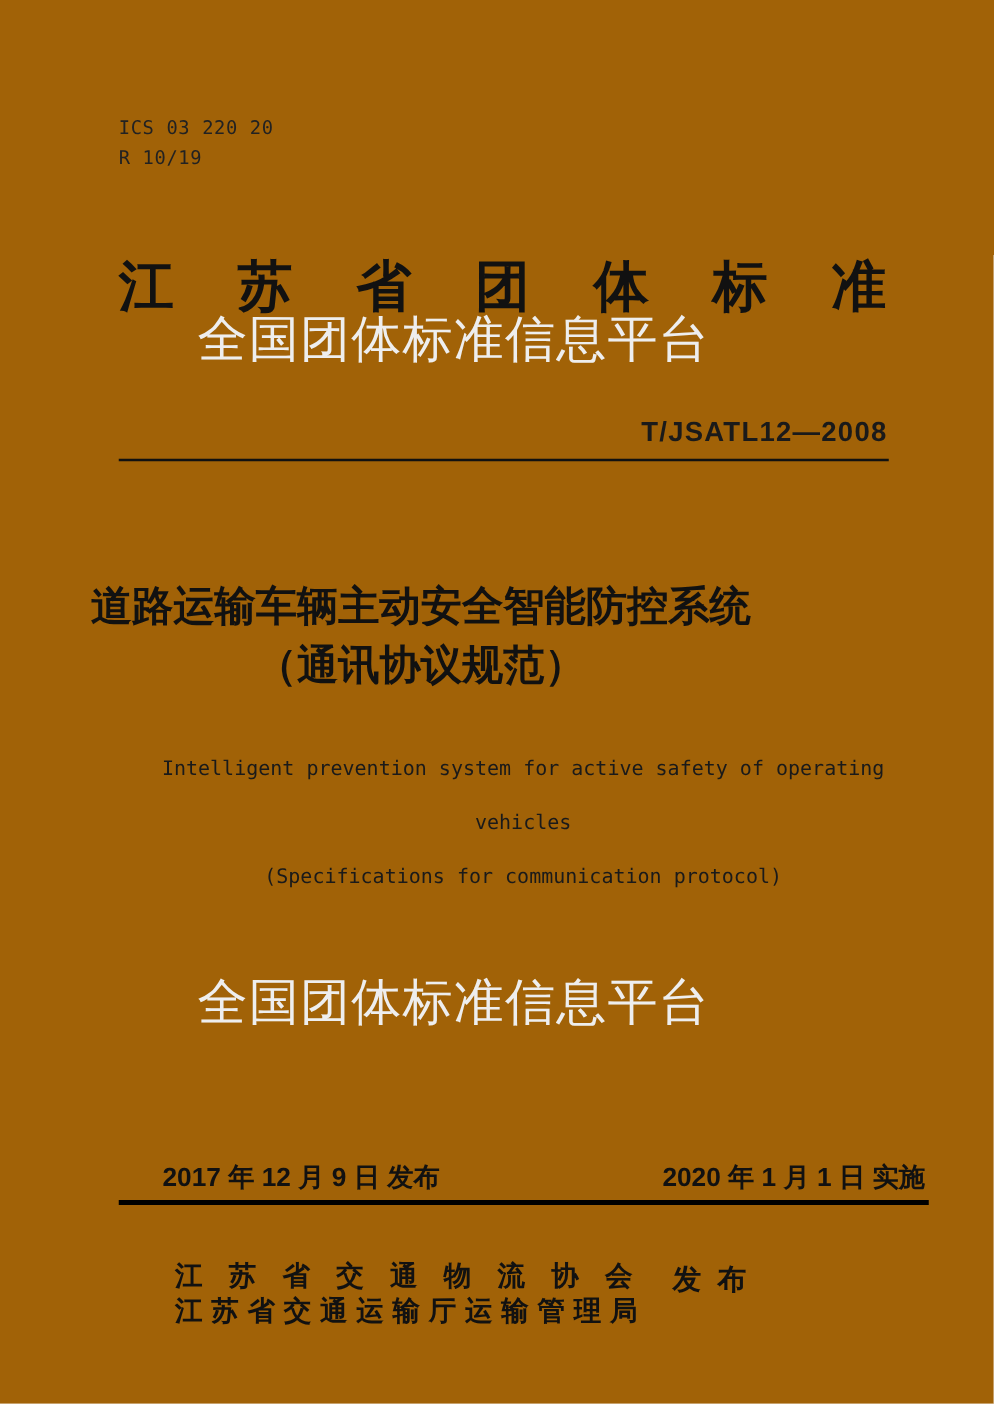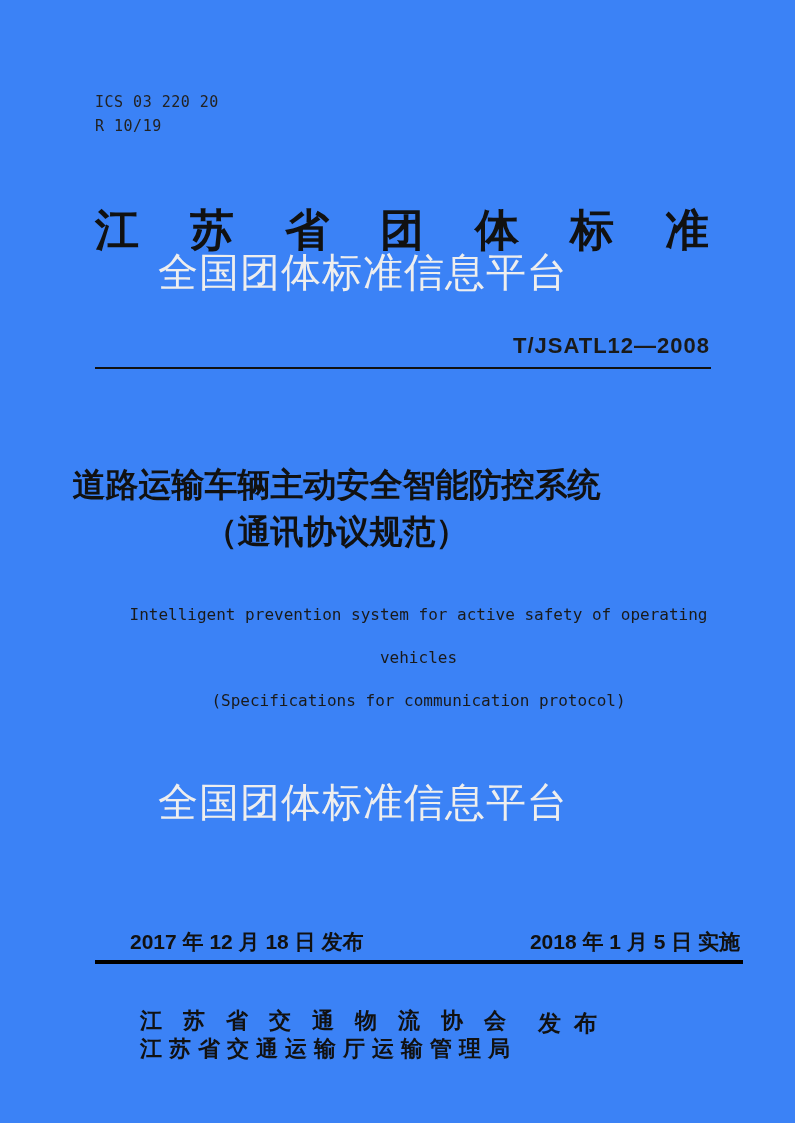--- a/index.html
+++ b/index.html
@@ -5,21 +5,21 @@
   html, body {
     margin: 0;
     padding: 0;
     background: #ffffff;
   }
   .page {
     position: relative;
     width: 795px;
     height: 1123px;
     margin: 0 auto;
-    background: #3b82f6;
+    background: #a16207;
     font-family: "Liberation Sans", sans-serif;
     color: #1a1a1a;
     overflow: hidden;
   }
 
   
   .meta {
     position: absolute;
     left: 95px;
     top: 90px;
@@ -180,22 +180,22 @@
 
   <div class="title-en">
     <div>Intelligent prevention system for active safety of operating</div>
     <div>vehicles</div>
     <div>(Specifications for communication protocol)</div>
   </div>
 
   <div class="watermark bottom">全国团体标准信息平台</div>
 
   <div class="dates">
-    <span>2017 年 12 月 18 日 发布</span>
-    <span>2018 年 1 月 5 日 实施</span>
+    <span>2017 年 12 月 9 日 发布</span>
+    <span>2020 年 1 月 1 日 实施</span>
   </div>
 
   <div class="rule-bottom"></div>
 
   <div class="publishers">
     <div class="pub-line pub-line2">江苏省交通物流协会</div>
     <div class="pub-line pub-line1">江苏省交通运输厅运输管理局</div>
   </div>
 
   <div class="publish-label">发布</div>

